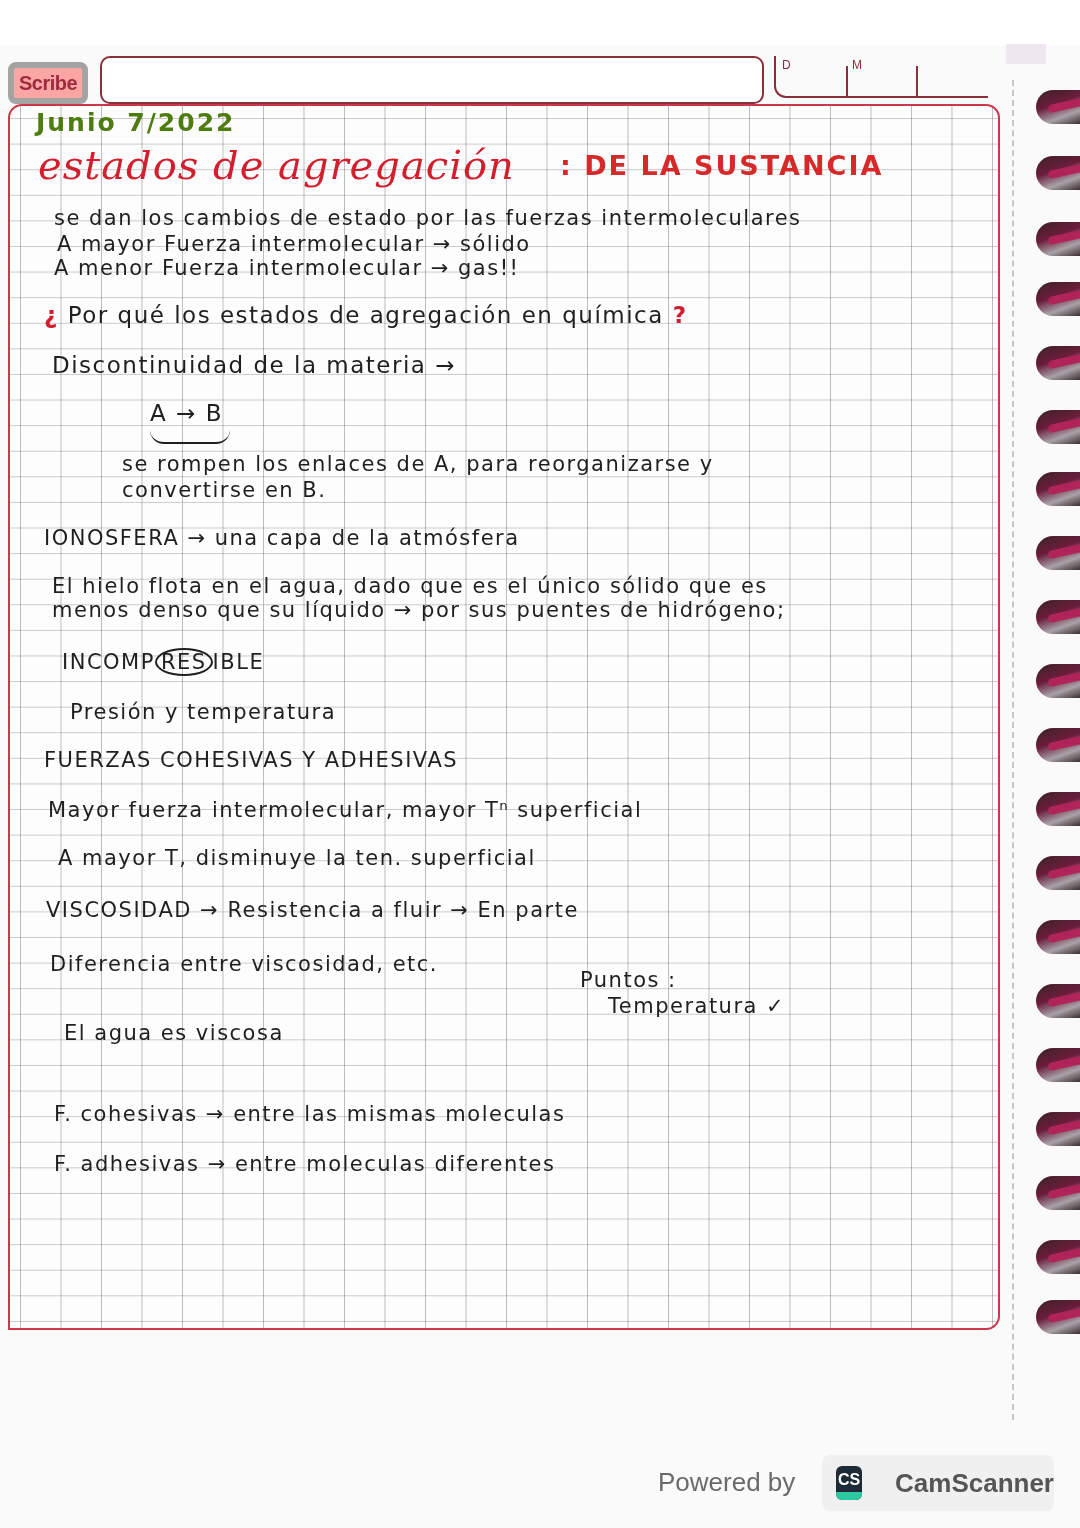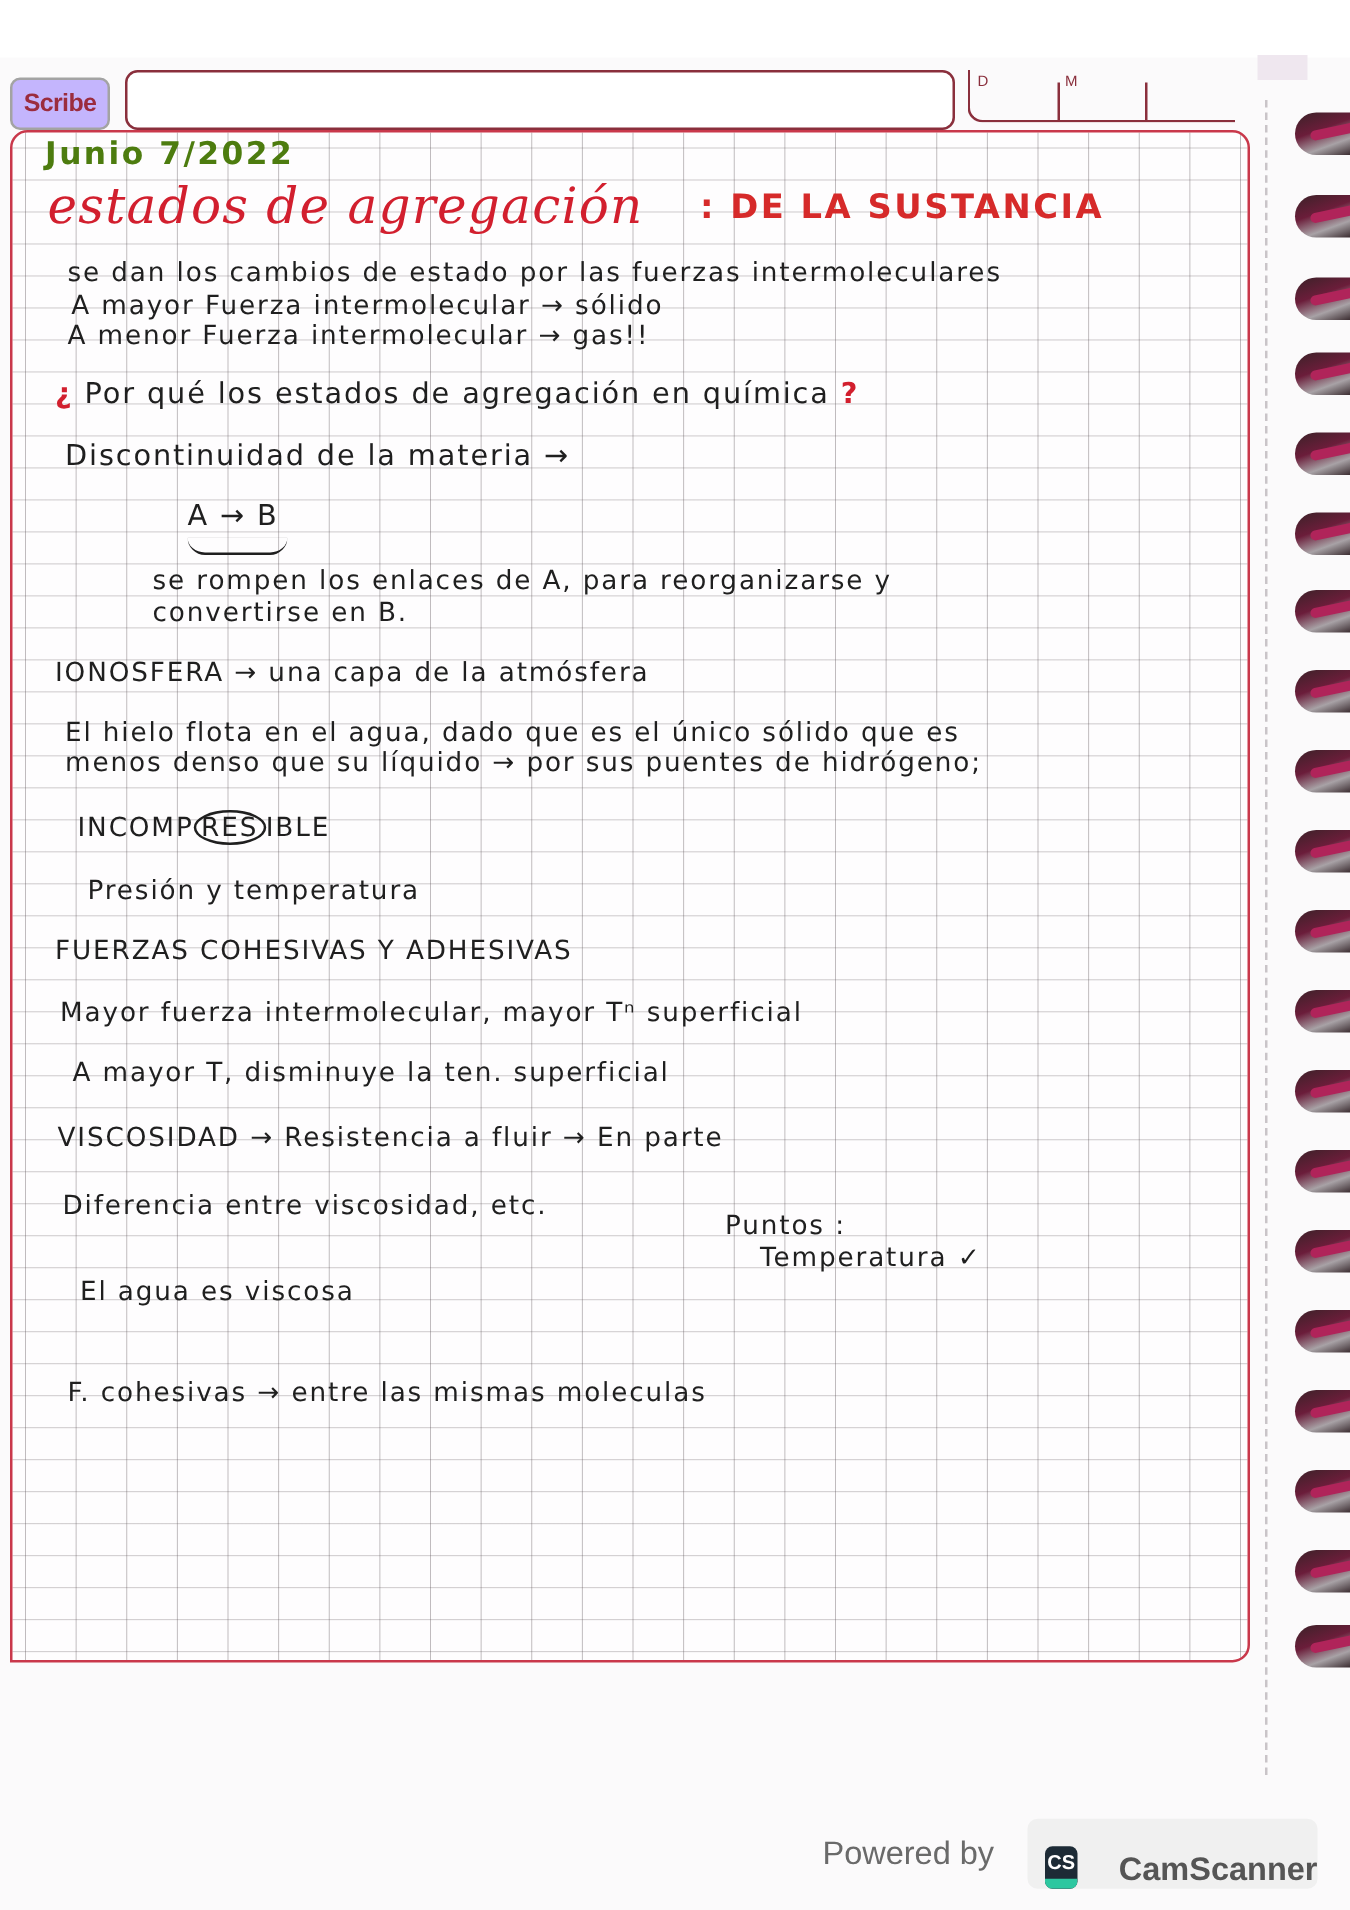--- a/index.html
+++ b/index.html
@@ -4,21 +4,21 @@
 <style>
   * { box-sizing: border-box; margin: 0; padding: 0; }
   html, body { width: 1080px; height: 1528px; background: #fdfcfd; overflow: hidden; }
   body { position: relative; font-family: "DejaVu Sans", sans-serif; color: #1c1c1c; }
 
   .page { position: absolute; left: 0; top: 0; width: 1080px; height: 1528px; background: #fbfafb; }
   .top-strip { position: absolute; left: 0; top: 0; width: 1080px; height: 46px; background: #ffffff; }
   .top-right-tab { position: absolute; left: 1006px; top: 44px; width: 40px; height: 20px; background: #efe7ef; }
 
   
-  .brand-box { position: absolute; left: 8px; top: 62px; width: 80px; height: 42px; border: 2px solid #a3a3a3; border-radius: 8px; display: flex; align-items: center; justify-content: center; background: #c4b5fd; }
+  .brand-box { position: absolute; left: 8px; top: 62px; width: 80px; height: 42px; border: 6px solid #a3a3a3; border-radius: 8px; display: flex; align-items: center; justify-content: center; background: #fca5a5; }
   .brand-box span { font-family: "Liberation Sans", sans-serif; font-weight: bold; font-size: 20px; color: #9b2c3e; letter-spacing: -0.5px; }
   .title-box { position: absolute; left: 100px; top: 56px; width: 664px; height: 48px; border: 2px solid #8a2f3c; border-radius: 10px; background: #fff; }
   .date-box { position: absolute; left: 774px; top: 56px; width: 214px; height: 42px; border: 2px solid #8a2f3c; border-top: none; border-right: none; border-radius: 0 0 0 12px; }
   .date-box .tick { position: absolute; bottom: 0; width: 2px; height: 30px; background: #8a2f3c; }
   .date-box .lbl { position: absolute; top: 2px; font-size: 12px; color: #8a2f3c; font-family: "Liberation Sans", sans-serif; }
 
   
   .sheet { position: absolute; left: 8px; top: 104px; width: 992px; height: 1226px;
     border: 2px solid #c9384b; border-radius: 14px 14px 14px 0;
     background-color: #fefdfe;
@@ -41,21 +41,21 @@
   .title { left: 38px; top: 142px; font-family: "DejaVu Serif", serif; font-style: italic; font-size: 40px; color: #d21f2e; letter-spacing: 1px; }
   .subtitle { left: 560px; top: 150px; font-size: 27px; font-weight: bold; color: #d62a2a; letter-spacing: 2px; }
   .t24 { font-size: 23px; }
   .t22 { font-size: 21px; }
   .circ { border: 2px solid #1f1f1f; border-radius: 50%; padding: 0 4px; }
   .brace { position: absolute; left: 150px; top: 430px; width: 80px; height: 14px; border-bottom: 2px solid #1f1f1f; border-radius: 0 0 40px 40px; }
   .qmark { font-weight: bold; color: #d21f2e; }
 
   
   .powered { position: absolute; left: 658px; top: 1467px; font-family: "Liberation Sans", sans-serif; font-size: 26px; color: #6a6a6a; }
-  .cs-badge { position: absolute; left: 822px; top: 1455px; width: 232px; height: 56px; background: #f0f0f0; border-radius: 8px; display: flex; align-items: flex-end; padding-left: 14px; gap: 23px; }
+  .cs-badge { position: absolute; left: 822px; top: 1455px; width: 232px; height: 56px; background: #f0f0f0; border-radius: 8px; display: flex; align-items: center; padding-left: 14px; gap: 23px; }
   .cs-logo { width: 34px; height: 34px; border-radius: 6px; background: #1d2b36; position: relative; overflow: hidden; display: flex; align-items: center; justify-content: center; }
   .cs-logo::after { content: ""; position: absolute; left: 0; bottom: 0; width: 100%; height: 8px; background: #2dc7a0; }
   .cs-logo span { position: relative; z-index: 1; color: #fff; font-family: "Liberation Sans", sans-serif; font-weight: bold; font-size: 16px; margin-top: -6px; }
   .cs-name { margin-left: 10px; font-family: "Liberation Sans", sans-serif; font-size: 26px; font-weight: bold; color: #555; }
 </style>
 </head>
 <body>
 
 <div class="page">
   <div class="top-strip"></div>
@@ -104,20 +104,21 @@
   <div class="hw t22" style="left:70px; top:700px;">Presión y temperatura</div>
   <div class="hw t22" style="left:44px; top:748px;">FUERZAS COHESIVAS Y ADHESIVAS</div>
   <div class="hw t22" style="left:48px; top:798px;text-align:center;">Mayor fuerza intermolecular, mayor Tⁿ superficial</div>
   <div class="hw t22" style="left:58px; top:846px;">A mayor T, disminuye la ten. superficial</div>
   <div class="hw t22" style="left:46px; top:898px;">VISCOSIDAD → Resistencia a fluir → En parte</div>
   <div class="hw t22" style="left:50px; top:952px;">Diferencia entre viscosidad, etc.</div>
   <div class="hw t22" style="left:64px; top:1002px;margin-top:19px;">El agua es viscosa</div>
   <div class="hw t22" style="left:580px; top:968px;">Puntos :</div>
   <div class="hw t22" style="left:608px; top:994px;">Temperatura ✓</div>
   <div class="hw t22" style="left:54px; top:1102px;">F. cohesivas → entre las mismas moleculas</div>
+  <div class="hw t22" style="left:54px; top:1152px;">F. adhesivas → entre moleculas diferentes</div>
 
   <div class="perforation"></div>
   <div class="spiral" style="top:90px">
       <div class="outer"></div>
       <div class="inner"></div>
     </div>
   <div class="spiral" style="top:156px">
       <div class="outer"></div>
       <div class="inner"></div>
     </div>

